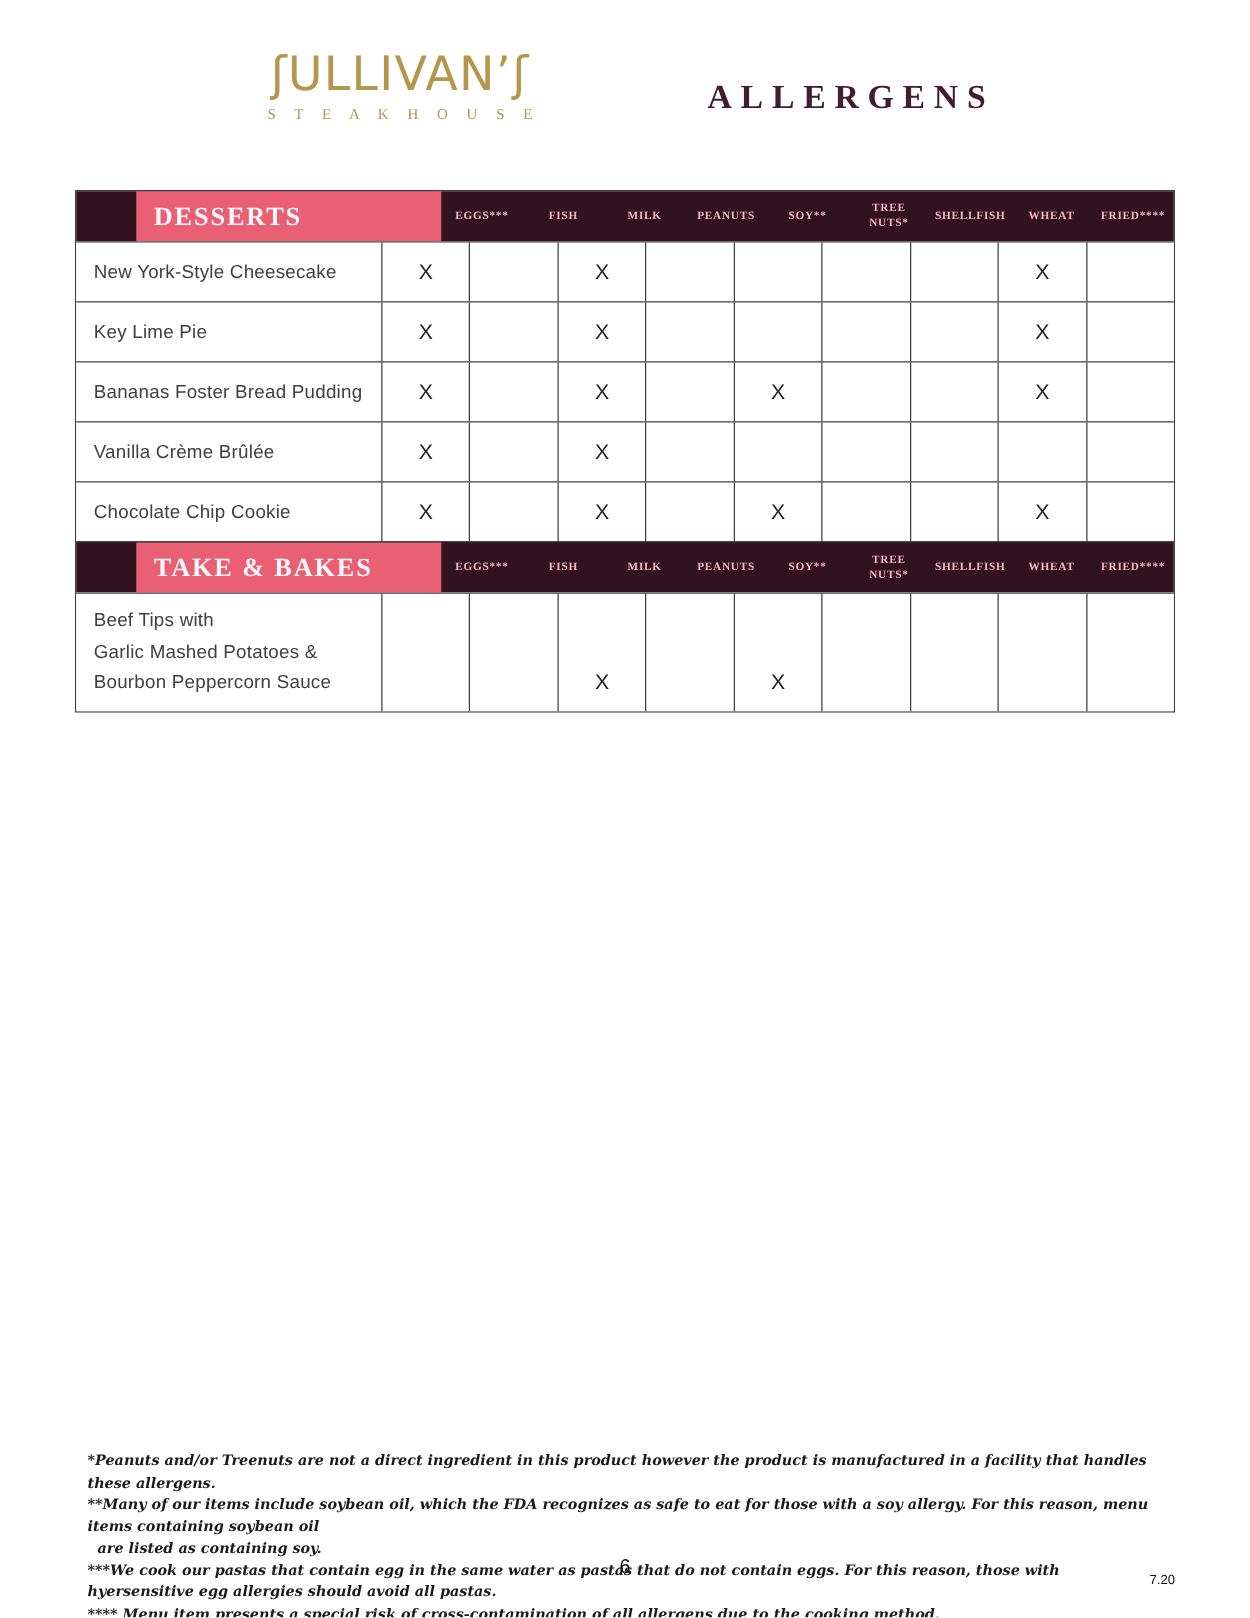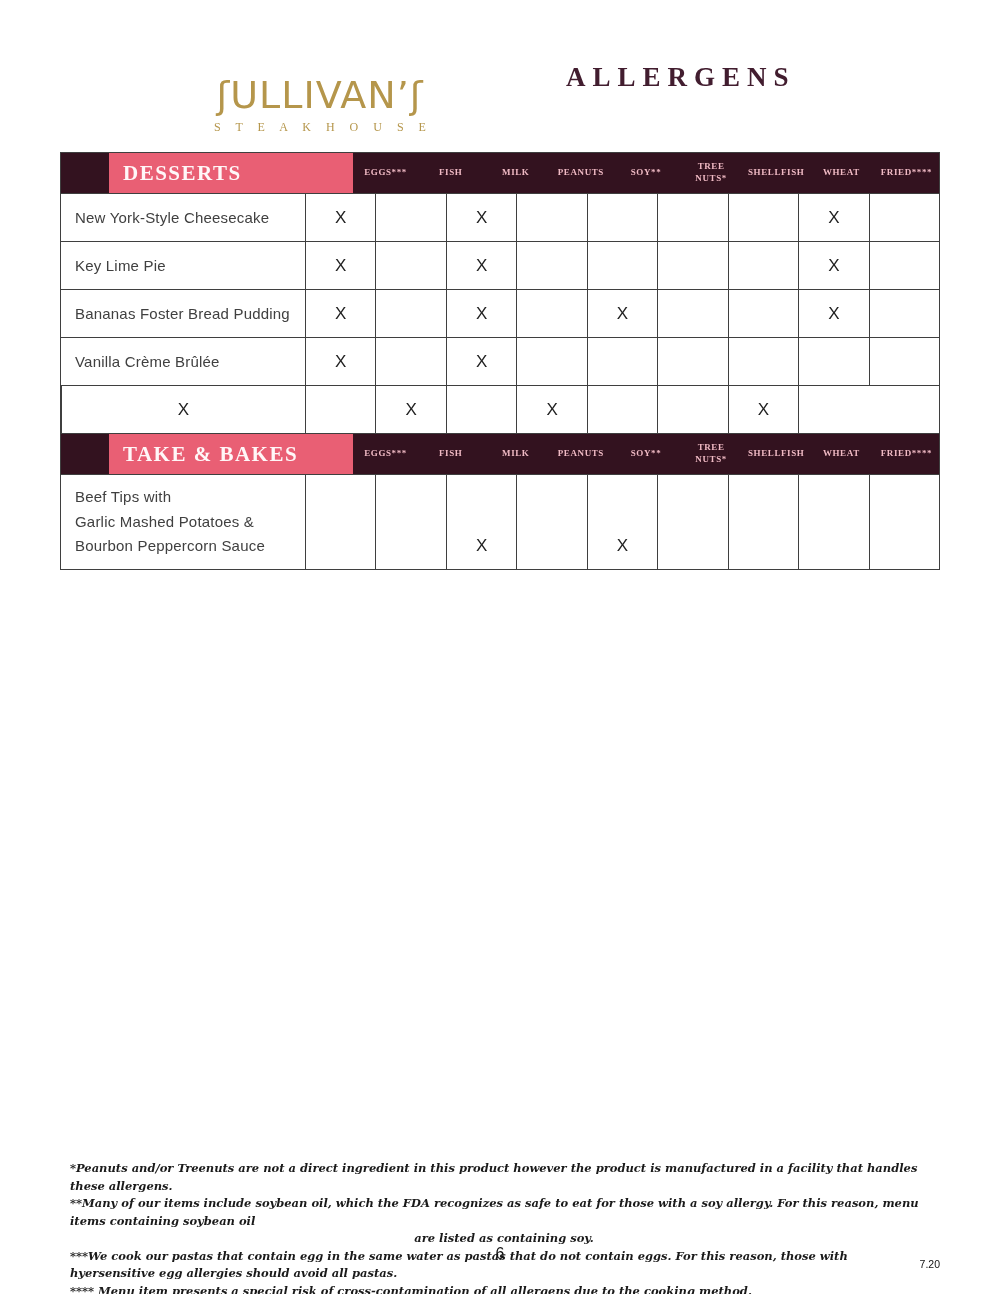--- a/index.html
+++ b/index.html
@@ -3,21 +3,21 @@
 <meta charset="utf-8">
 <style>
   html,body{margin:0;padding:0;background:#ffffff;}
   .page{
     position:relative;width:1000px;height:1294px;background:#ffffff;
     font-family:"Liberation Sans",sans-serif;overflow:hidden;
   }
 
   
   .logo{position:absolute;left:180px;top:40px;width:280px;text-align:center;color:#b5964b;}
-  .logo-primary{font-family:"DejaVu Sans",sans-serif;font-size:38px;letter-spacing:1px;line-height:1;margin-top:36px;}
+  .logo-primary{font-family:"DejaVu Sans",sans-serif;font-size:38px;letter-spacing:1px;line-height:1;}
   .logo-secondary{font-family:Liberation Serif, serif;font-size:12px;letter-spacing:6px;margin-top:6px;padding-left:6px;}
   .page-title{
     position:absolute;left:566px;top:62px;color:#421d2f;
     font-family:"Liberation Serif",serif;font-weight:bold;font-size:27px;letter-spacing:7px;
   }
 
   
   .tbl{position:absolute;left:60px;top:152px;width:878px;border:1px solid #3f3f3f;}
   .row{display:grid;grid-template-columns:244px repeat(9,1fr);}
   .hrow{height:40px;background:#33121f;padding-left:48px;}
@@ -43,21 +43,21 @@
   .brow.tall{height:94px;}
   .tall .name-cell{flex-direction:column;align-items:flex-start;justify-content:center;line-height:24.5px;text-align:right;}
   .tall .x-cell{align-items:flex-end;padding-bottom:13px;}
 
   
   .footnotes{
     position:absolute;left:70px;top:1160px;width:860px;
     font-family:"DejaVu Serif","Liberation Serif",serif;font-style:italic;font-weight:600;
     font-size:11.5px;line-height:17.5px;color:#1a1a1a;
   }
-  .fn-indent{padding-left:8px;text-align:center;}
+  .fn-indent{padding-left:8px;}
   .page-number{position:absolute;left:0;top:1245px;width:1000px;text-align:center;font-size:16px;color:#111;}
   .version{position:absolute;right:60px;top:1258px;font-size:10.5px;color:#111;}
 </style>
 </head>
 <body>
 
 <div class="page">
 
   <div class="logo">
     <div class="logo-primary">ʃULLIVAN’ʃ</div>
@@ -128,20 +128,21 @@
         <div class="x-cell">X</div>
         <div class="x-cell"></div>
         <div class="x-cell"></div>
         <div class="x-cell"></div>
         <div class="x-cell"></div>
         <div class="x-cell"></div>
         <div class="x-cell"></div>
       </div>
 
       <div class="row brow">
+        <div class="name-cell">Chocolate Chip Cookie</div>
         <div class="x-cell">X</div>
         <div class="x-cell"></div>
         <div class="x-cell">X</div>
         <div class="x-cell"></div>
         <div class="x-cell">X</div>
         <div class="x-cell"></div>
         <div class="x-cell"></div>
         <div class="x-cell">X</div>
         <div class="x-cell"></div>
       </div>

